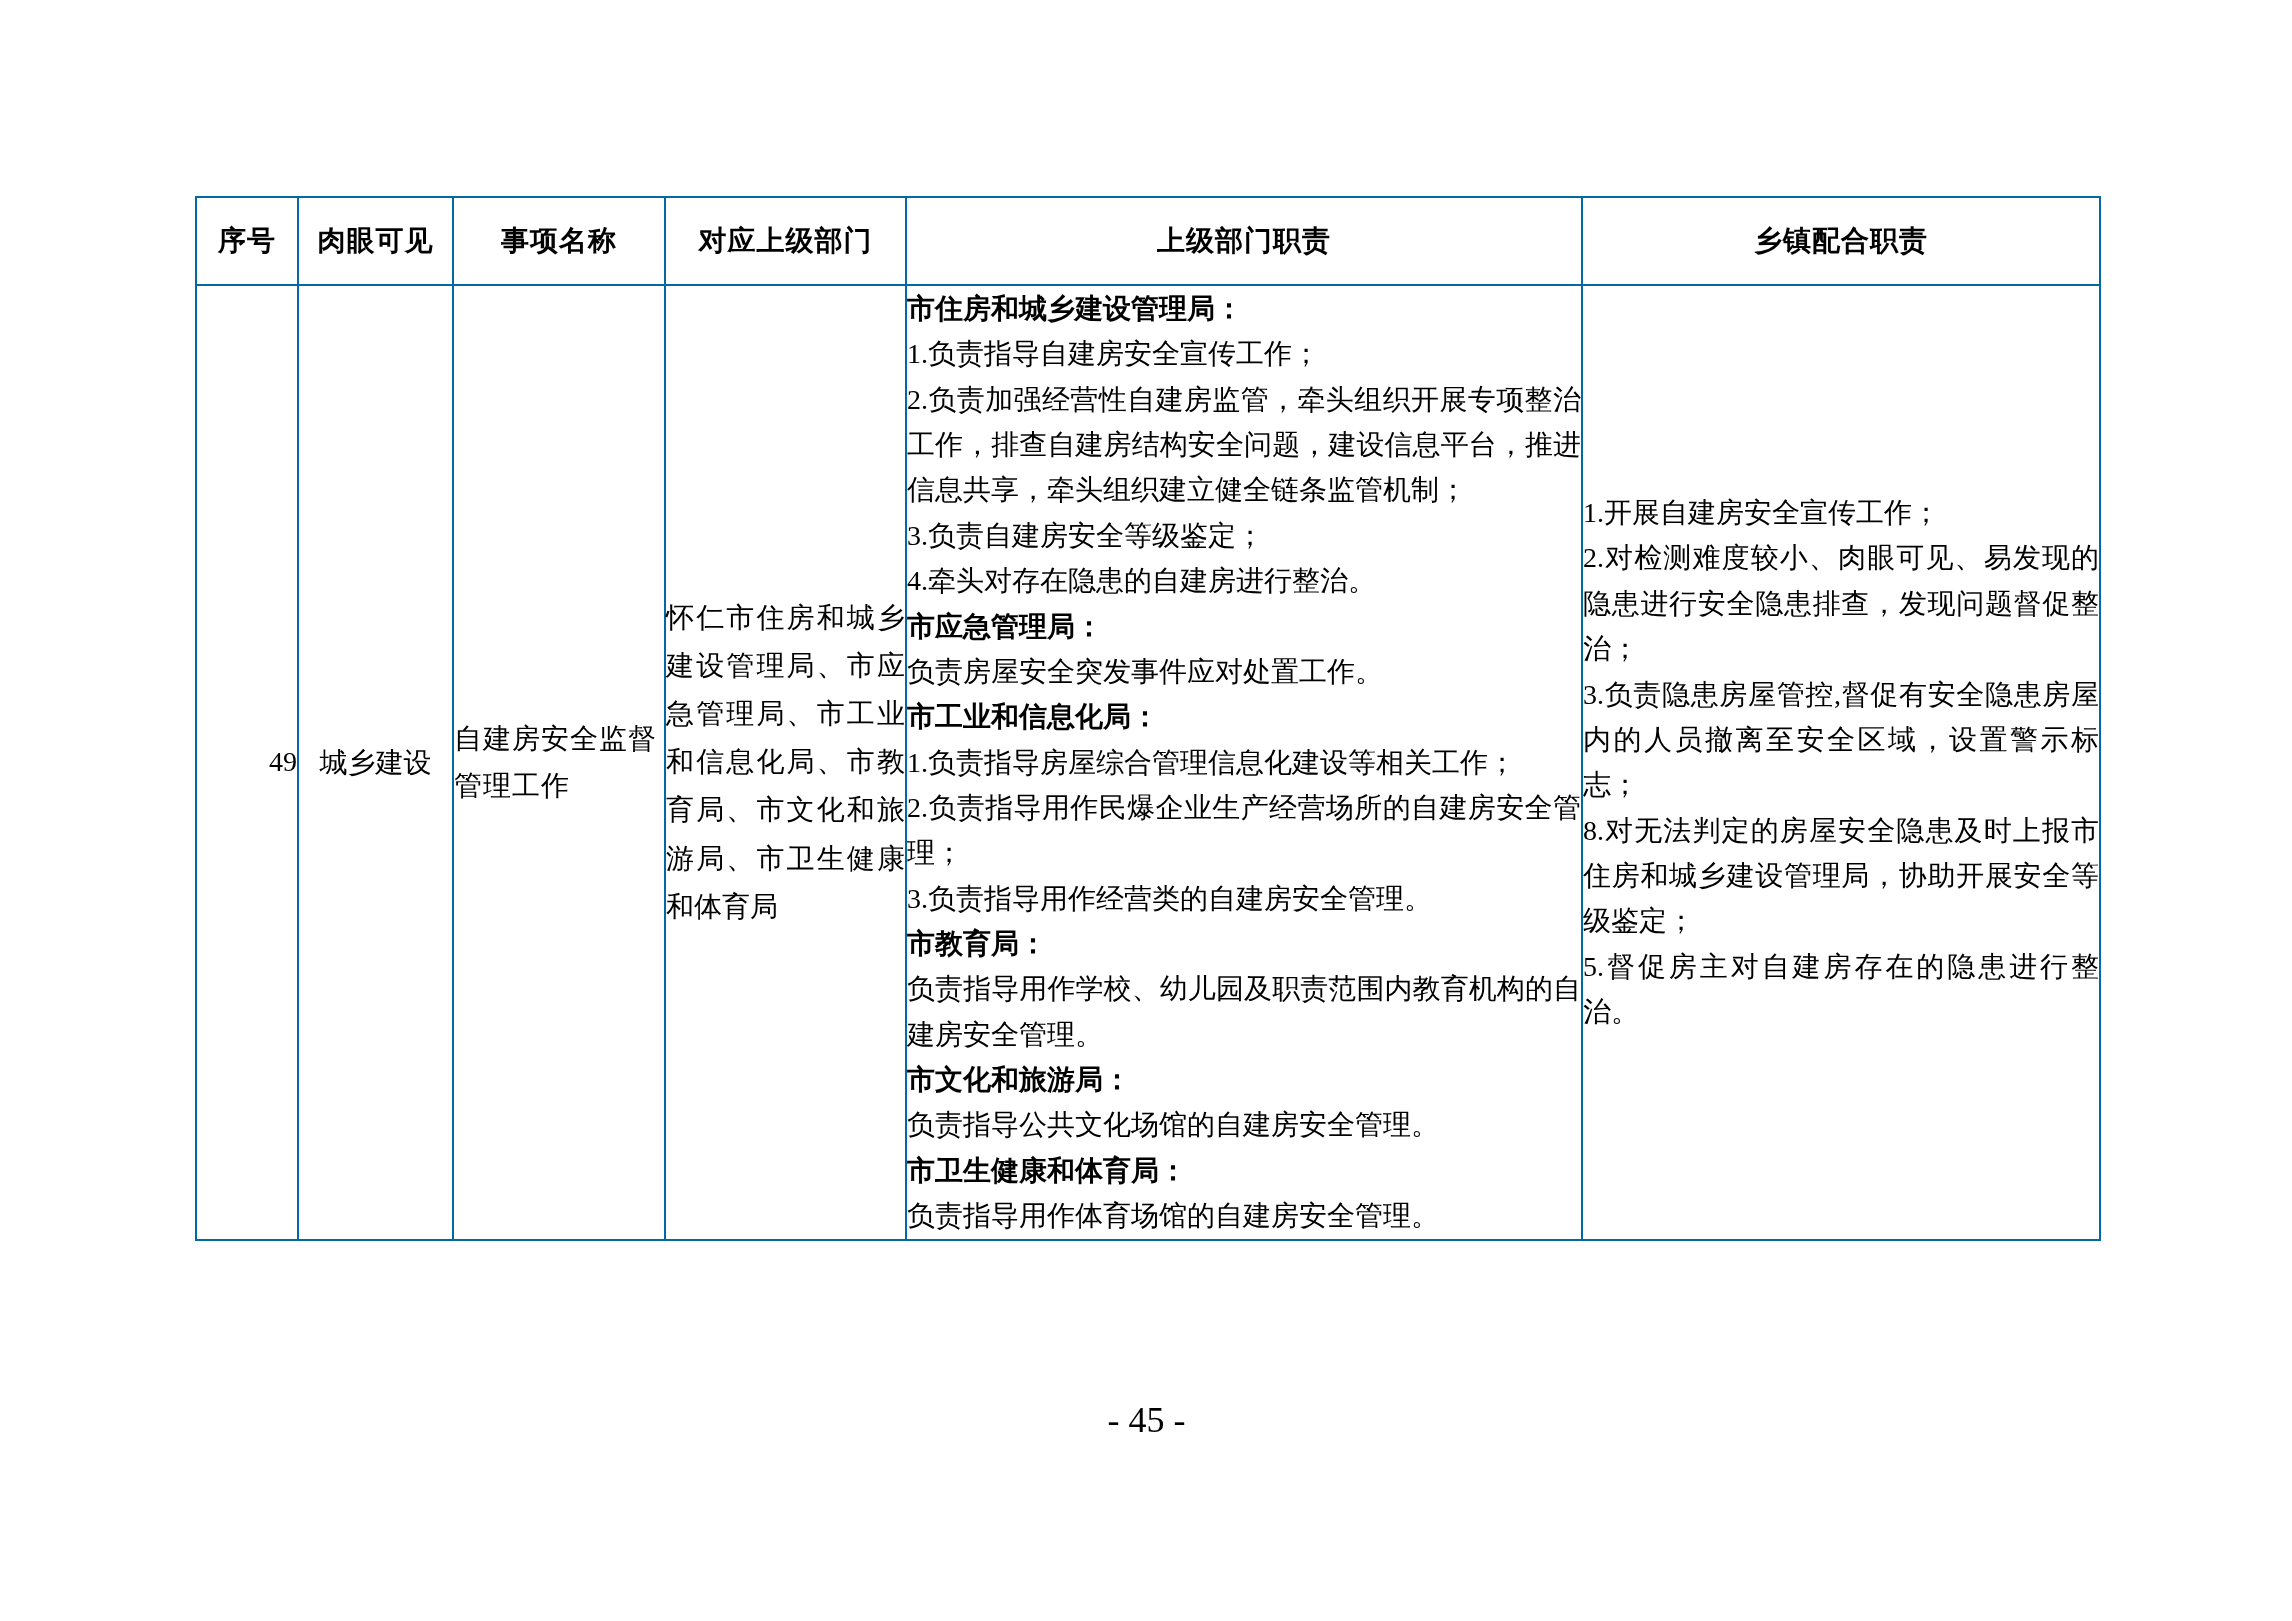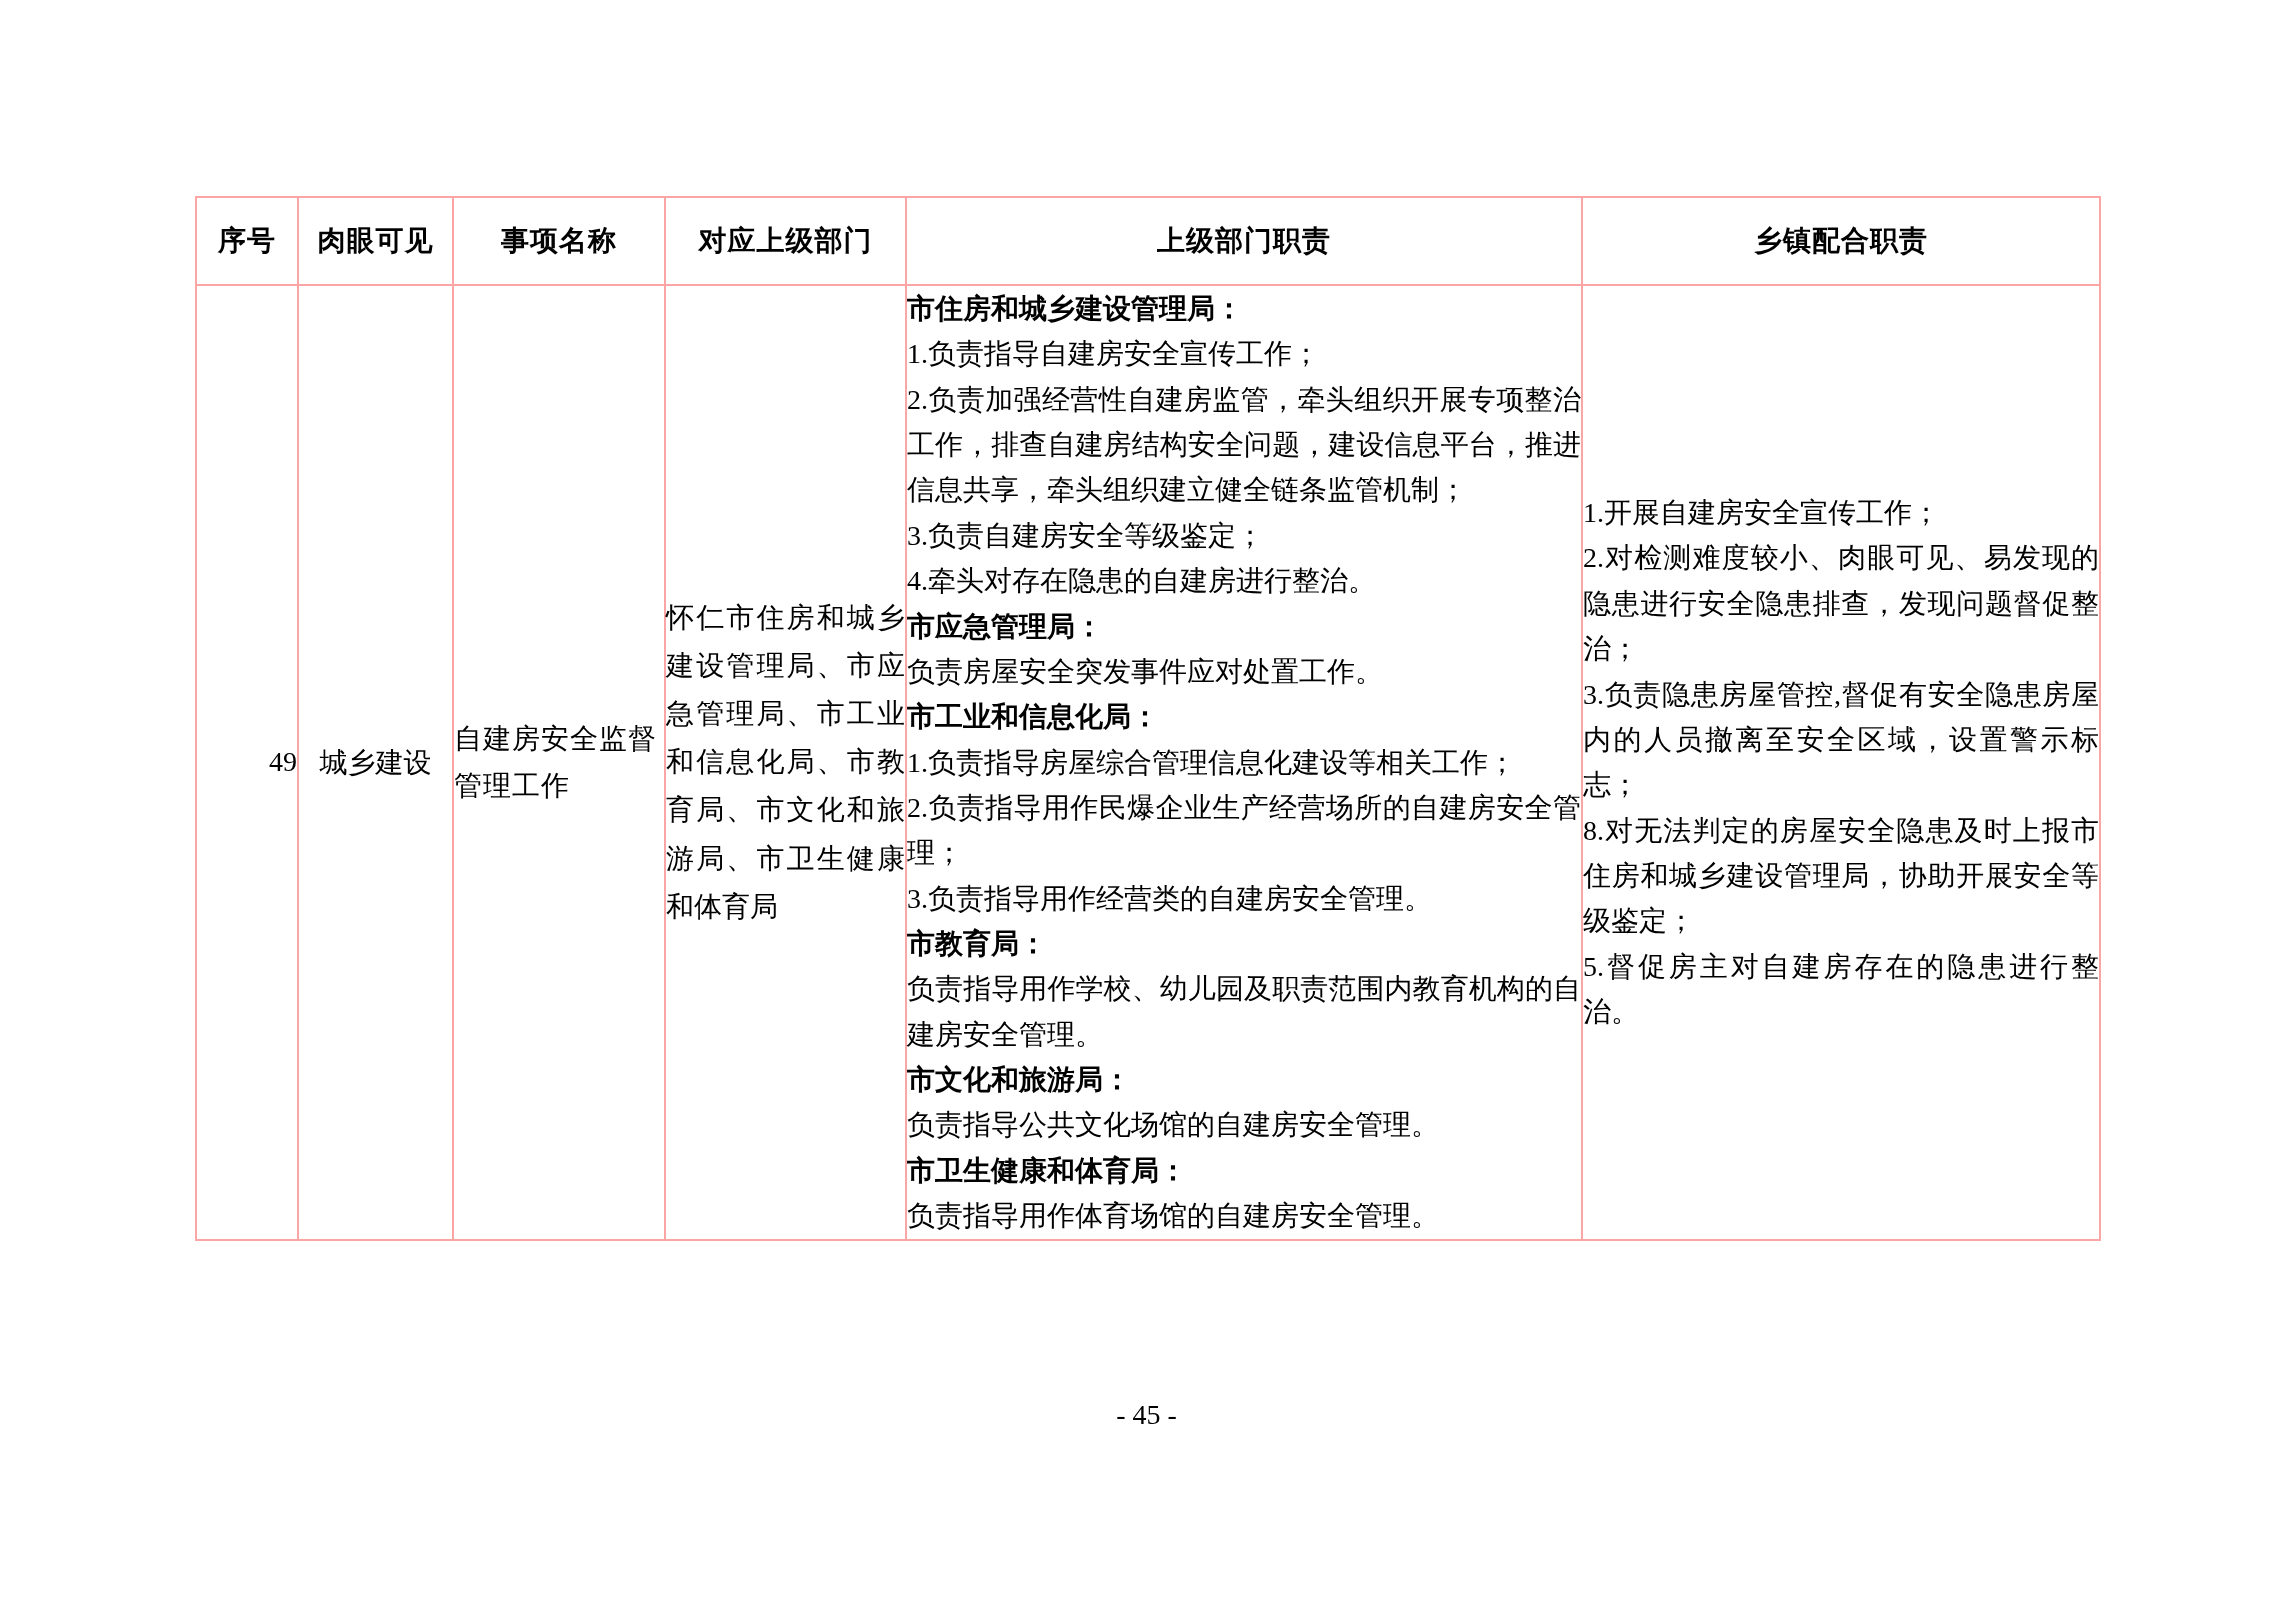--- a/index.html
+++ b/index.html
@@ -25,21 +25,21 @@
   table.doc-table {
     position: absolute;
     left: 195px;
     top: 196px;
     width: 1903px;
     border-collapse: collapse;
     table-layout: fixed;
   }
   table.doc-table td,
   table.doc-table th {
-    border: 2px solid #fca5a5;
+    border: 2px solid #0369a1;
     vertical-align: middle;
     padding: 0;
   }
   
   col.c1 { width: 102px; }
   col.c2 { width: 155px; }
   col.c3 { width: 212px; }
   col.c4 { width: 241px; }
   col.c5 { width: 676px; }
   col.c6 { width: 518px; }
@@ -97,21 +97,21 @@
   }
   .line {
     margin: 0;
   }
   .footer {
     position: absolute;
     left: 0;
     top: 1399px;
     width: 2293px;
     text-align: center;
-    font-size: 28px;
+    font-size: 36px;
     font-family: "Liberation Serif", "DejaVu Serif", serif;
   }
 </style>
 </head>
 <body>
 
 <div class="page">
 
   <table class="doc-table">
     <colgroup>

